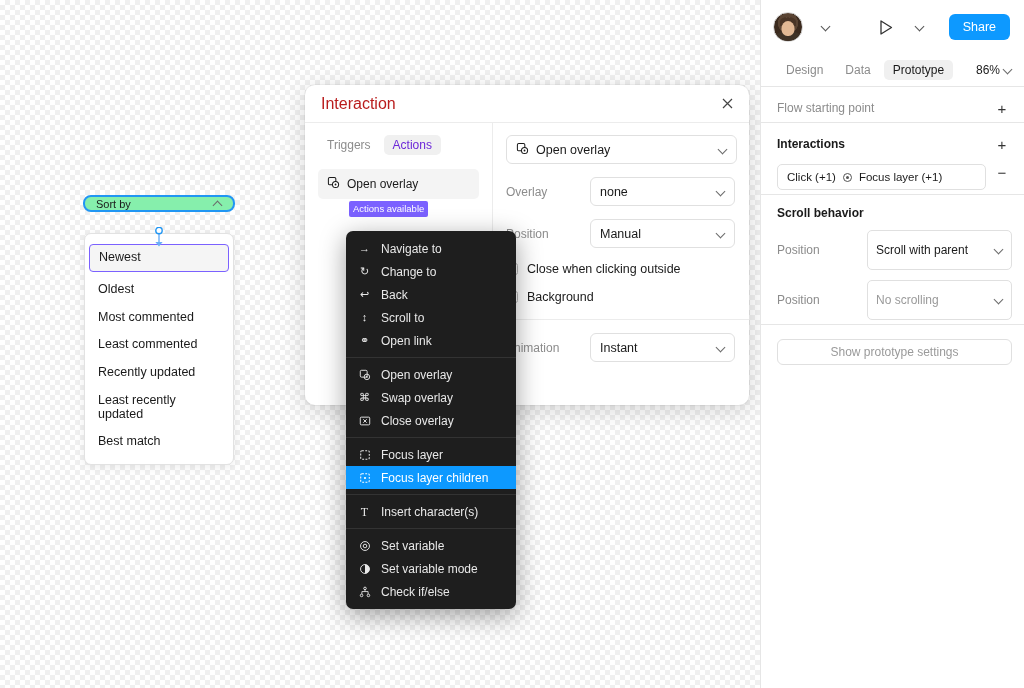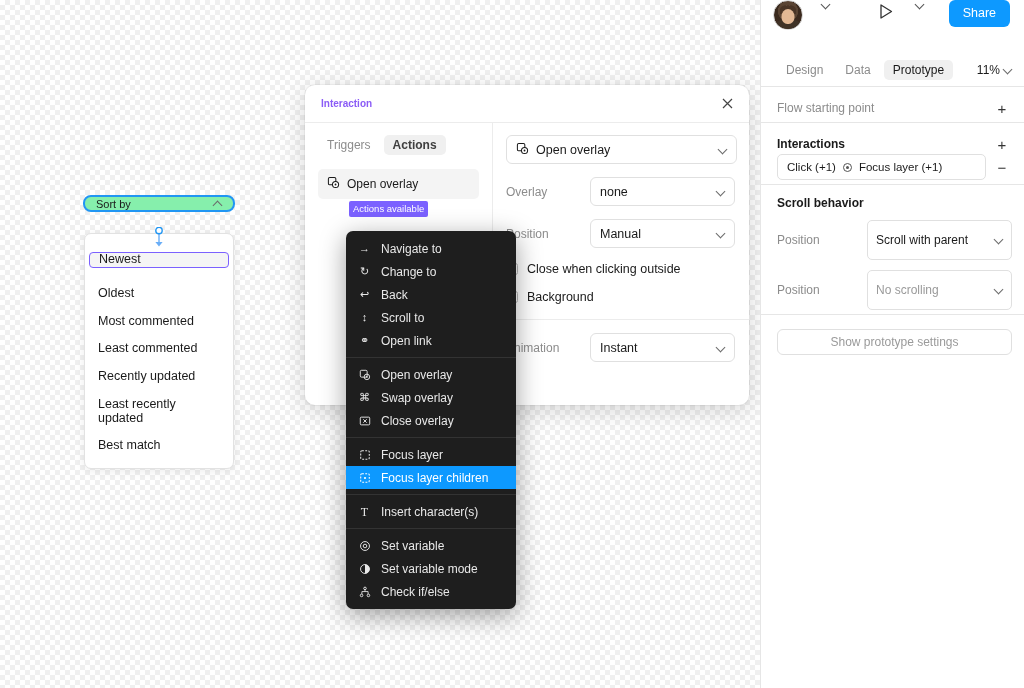--- a/index.html
+++ b/index.html
@@ -19,21 +19,21 @@
   }
 
   
   #right-panel {
     position: absolute; top: 0; right: 0; width: 264px; height: 688px;
     background: #ffffff;
     border-left: 1px solid #e6e6e6;
     z-index: 30;
   }
   .rp-topbar {
-    height: 54px; display: flex; align-items: flex-start; padding: 0 14px 0 12px;
+    height: 54px; display: flex; align-items: center; padding: 0 14px 0 12px;
     gap: 18px;
   }
   .avatar {
     width: 30px; height: 30px; border-radius: 50%;
     background: radial-gradient(circle at 50% 36%, #e8c4a2 0 26%, #5a4433 27% 44%, #3b2a1e 45% 100%);
     border: 1px solid #d8d8d8; overflow: hidden; position: relative; flex: none;
   }
   .avatar .face {
     position: absolute; left: 50%; top: 30%; transform: translateX(-50%);
     width: 13px; height: 15px; border-radius: 50% 50% 45% 45%; background: #e2b894;
@@ -84,21 +84,21 @@
   .rp-row-head {
     display: flex; align-items: center; justify-content: space-between;
   }
   .rp-label-muted { font-size: 12px; color: #8c8c8c; }
   .rp-label-bold { font-size: 12px; color: #1a1a1a; font-weight: 700; }
   .icon-btn {
     width: 20px; height: 20px; display: flex; align-items: center; justify-content: center;
     color: #333; font-size: 15px; cursor: pointer; line-height: 1; border-radius: 4px;
   }
   .interaction-chip {
-    display: flex; align-items: center; gap: 7px;
+    margin-top: 10px; display: flex; align-items: center; gap: 7px;
     border: 1px solid #e0e0e0; border-radius: 5px; padding: 6px 9px;
     font-size: 11.5px; color: #1a1a1a; background: #fff; flex: 1; cursor: pointer;
   }
   .chip-row { display: flex; align-items: center; gap: 6px; }
   .target-dot {
     width: 9px; height: 9px; border-radius: 50%; border: 1.2px solid #555;
     display: inline-flex; align-items: center; justify-content: center; flex: none;
   }
   .target-dot::after { content: ""; width: 3px; height: 3px; border-radius: 50%; background: #555; }
 
@@ -146,49 +146,49 @@
   .sortby-list {
     position: absolute; left: 0; top: 37px; width: 150px;
     background: #fff; border: 1px solid #e2e2e2; border-radius: 7px;
     box-shadow: 0 2px 10px rgba(0,0,0,0.08); padding: 6px 0 8px 0;
   }
   .sortby-item {
     font-size: 12.5px; color: #1a1a1a; padding: 7px 13px; cursor: pointer; line-height: 1.1;
   }
   .sortby-item.selected {
     background: #f5f5f5; border: 1.6px solid #7b61ff; border-radius: 4px;
-    margin: 12px 4px; padding: 0 9px;
+    margin: 4px 4px; padding: 6px 9px;
   }
 
   
   #interaction-dialog {
     position: absolute; left: 305px; top: 85px; width: 444px; height: 320px;
     background: #fff; border-radius: 10px;
     box-shadow: 0 5px 24px rgba(0,0,0,0.16), 0 0 0 1px rgba(0,0,0,0.04);
     z-index: 15; overflow: hidden;
   }
   .dlg-head {
     height: 38px; display: flex; align-items: center; padding: 0 12px 0 16px;
     border-bottom: 1px solid #ececec;
   }
-  .dlg-title { font-size: 10px; font-weight: 700; color: #8b5cf6; }
+  .dlg-title { font-size: 16px; font-weight: 400; color: #b91c1c; }
   .dlg-close {
     margin-left: auto; width: 20px; height: 20px; cursor: pointer;
     display: flex; align-items: center; justify-content: center;
     font-size: 14px; color: #444; line-height: 1;
   }
   .dlg-body { display: flex; height: calc(100% - 38px); }
   .dlg-left { width: 188px; border-right: 1px solid #ececec; padding: 12px 13px; position: relative; }
   .dlg-right { flex: 1; padding: 12px 12px 12px 13px; position: relative; }
 
   .seg-tabs { display: flex; gap: 4px; align-items: center; }
   .seg-tab {
     font-size: 12px; color: #8c8c8c; padding: 4px 9px; border-radius: 5px; cursor: pointer; line-height: 1;
   }
-  .seg-tab.active { background: #f0f0f0; color: #404040; font-weight: 700; }
+  .seg-tab.active { background: #f0f0f0; color: #6d28d9; font-weight: 400; }
 
   .action-pill {
     margin-top: 14px; display: flex; align-items: center; gap: 7px;
     background: #f4f4f4; border-radius: 5px; padding: 7px 9px;
     font-size: 12px; color: #1a1a1a; cursor: pointer;
   }
   .badge-actions {
     position: absolute; left: 44px; top: 78px;
     background: #7b61ff; color: #fff; font-size: 9.5px; padding: 2px 4px;
     border-radius: 2px; line-height: 1.25; white-space: nowrap; z-index: 2;
@@ -480,21 +480,21 @@
     </span>
     <span class="chev"></span>
     <button class="share-btn">Share</button>
   </div>
 
   <div class="rp-tabs">
     <span class="rp-tab">Design</span>
     <span class="rp-tab">Data</span>
     <span class="rp-tab active">Prototype</span>
     <span class="zoom-ctl">
-      <span>11%</span>
+      <span>86%</span>
       <span class="caret"></span>
     </span>
   </div>
 
   <div class="rp-section">
     <div class="rp-row-head">
       <span class="rp-label-muted">Flow starting point</span>
       <span class="icon-btn">+</span>
     </div>
   </div>

